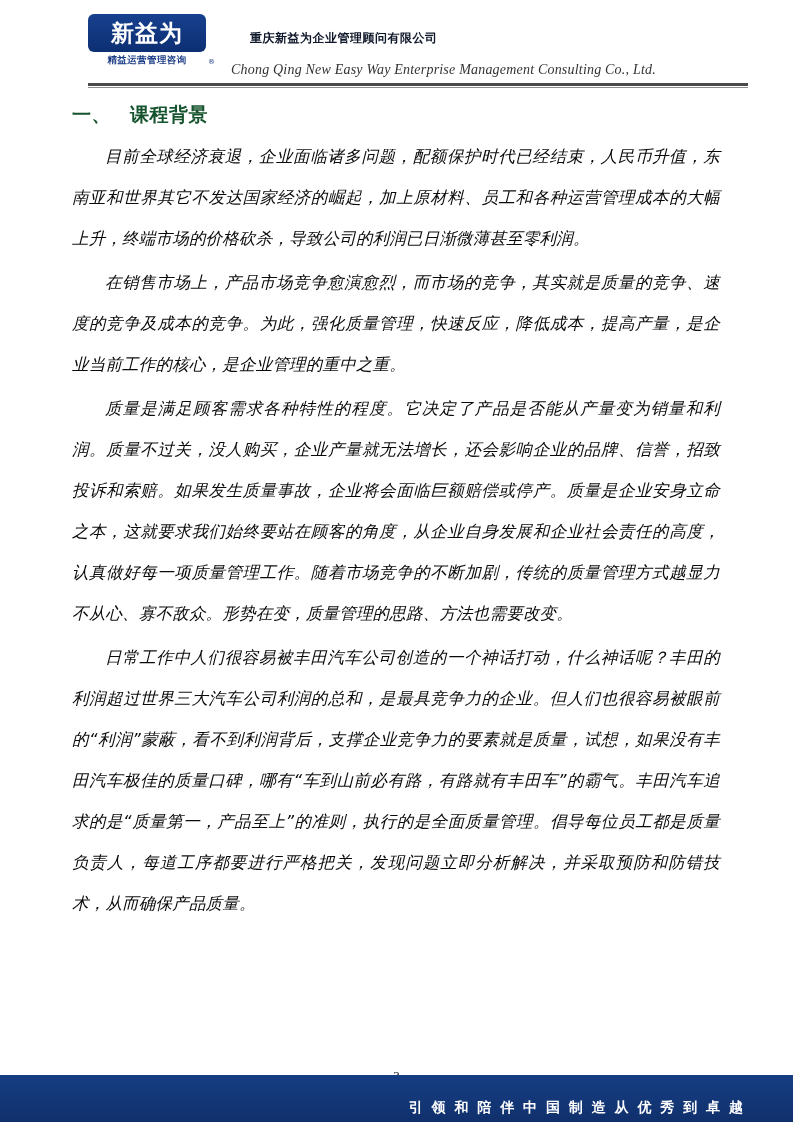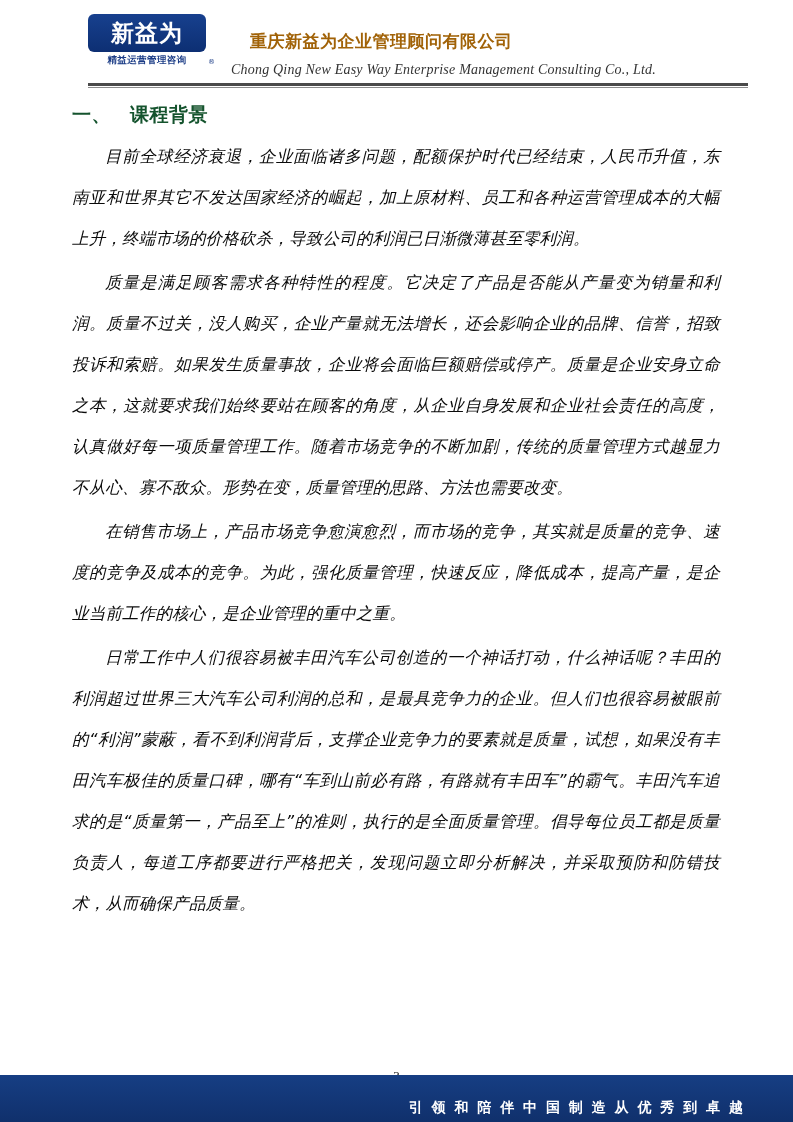--- a/index.html
+++ b/index.html
@@ -71,23 +71,23 @@
     top: 44px;
     font-size: 7px;
     color: #1b3c86;
     font-family: "DejaVu Sans", sans-serif;
   }
   .company-cn {
     position: absolute;
     left: 250px;
     top: 30px;
     font-family: "DejaVu Sans", sans-serif;
-    font-size: 17px;
-    font-weight: bold;
-    color: #a16207;
+    font-size: 12px;
+    font-weight: bold;
+    color: #0f172a;
     letter-spacing: 0.5px;
     white-space: nowrap;
     text-align: center;
   }
   .company-en {
     position: absolute;
     left: 231px;
     top: 62px;
     font-family: "Liberation Serif", serif;
     font-size: 14px;
@@ -209,22 +209,22 @@
     <div class="header-rule"></div>
     <div class="header-rule-thin"></div>
   </div>
 
   <div class="section-heading">
     <span class="num">一、</span><span>课程背景</span>
   </div>
 
   <div class="content">
     <p class="para">目前全球经济衰退，企业面临诸多问题，配额保护时代已经结束，人民币升值，东南亚和世界其它不发达国家经济的崛起，加上原材料、员工和各种运营管理成本的大幅上升，终端市场的价格砍杀，导致公司的利润已日渐微薄甚至零利润。</p>
+    <p class="para">在销售市场上，产品市场竞争愈演愈烈，而市场的竞争，其实就是质量的竞争、速度的竞争及成本的竞争。为此，强化质量管理，快速反应，降低成本，提高产量，是企业当前工作的核心，是企业管理的重中之重。</p>
     <p class="para">质量是满足顾客需求各种特性的程度。它决定了产品是否能从产量变为销量和利润。质量不过关，没人购买，企业产量就无法增长，还会影响企业的品牌、信誉，招致投诉和索赔。如果发生质量事故，企业将会面临巨额赔偿或停产。质量是企业安身立命之本，这就要求我们始终要站在顾客的角度，从企业自身发展和企业社会责任的高度，认真做好每一项质量管理工作。随着市场竞争的不断加剧，传统的质量管理方式越显力不从心、寡不敌众。形势在变，质量管理的思路、方法也需要改变。</p>
-    <p class="para">在销售市场上，产品市场竞争愈演愈烈，而市场的竞争，其实就是质量的竞争、速度的竞争及成本的竞争。为此，强化质量管理，快速反应，降低成本，提高产量，是企业当前工作的核心，是企业管理的重中之重。</p>
     <p class="para">日常工作中人们很容易被丰田汽车公司创造的一个神话打动，什么神话呢？丰田的利润超过世界三大汽车公司利润的总和，是最具竞争力的企业。但人们也很容易被眼前的“利润”蒙蔽，看不到利润背后，支撑企业竞争力的要素就是质量，试想，如果没有丰田汽车极佳的质量口碑，哪有“车到山前必有路，有路就有丰田车”的霸气。丰田汽车追求的是“质量第一，产品至上”的准则，执行的是全面质量管理。倡导每位员工都是质量负责人，每道工序都要进行严格把关，发现问题立即分析解决，并采取预防和防错技术，从而确保产品质量。</p>
   </div>
 
   <div class="page-number">3</div>
 
   <div class="footer-bar">
     <div class="footer-right">引 领 和 陪 伴 中 国 制 造 从 优 秀 到 卓 越</div>
   </div>
 
 </div>

